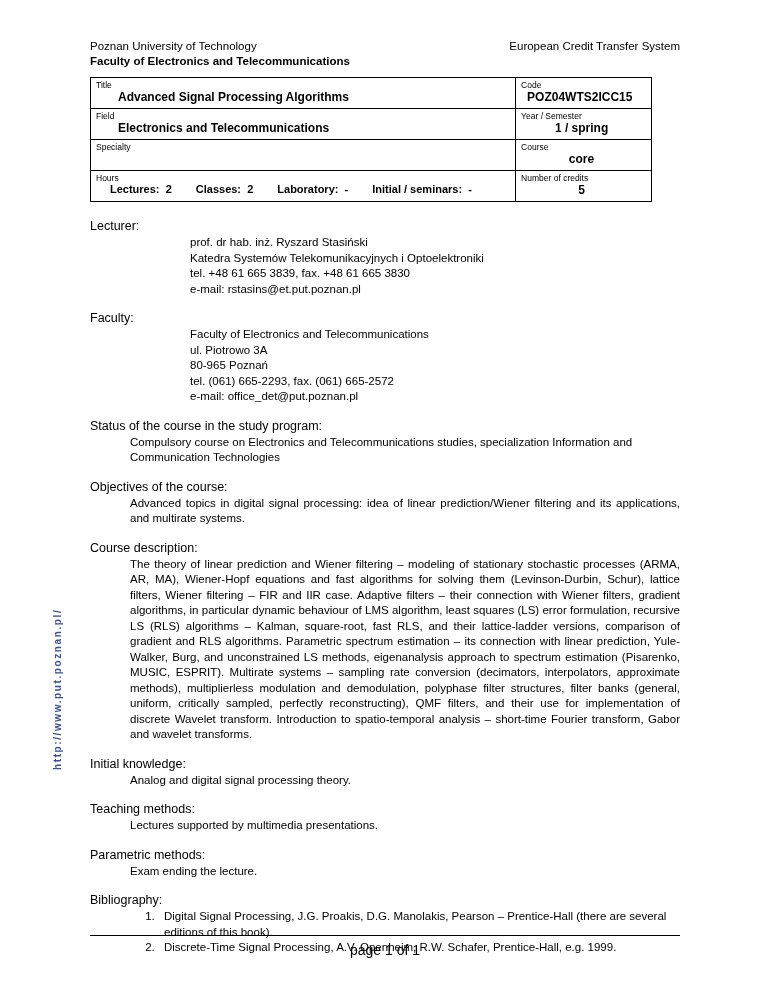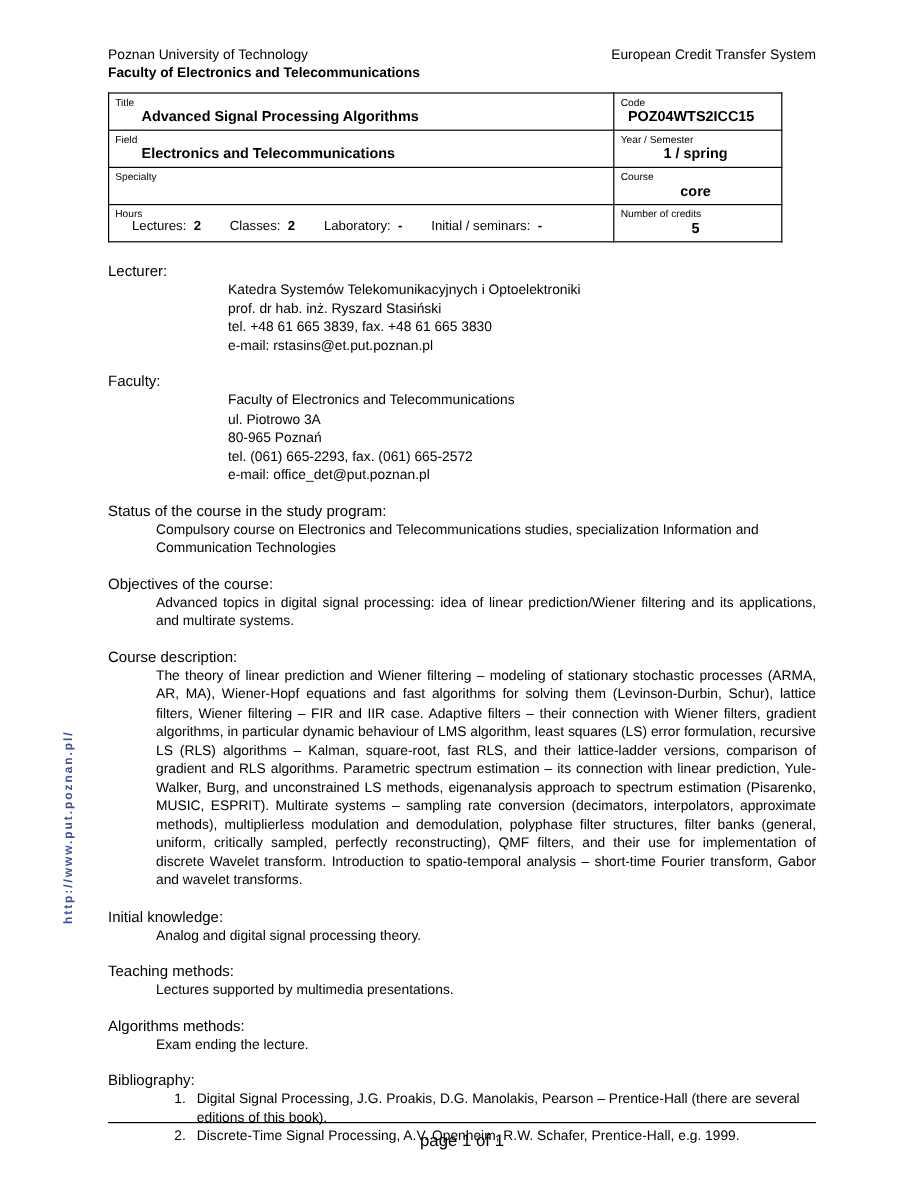--- a/index.html
+++ b/index.html
@@ -87,21 +87,21 @@
     text-align: center;
     padding-left: 0;
     padding-right: 4px;
   }
   .hours-line {
     font-size: 11px;
     padding-left: 14px;
     display: flex;
     gap: 0px;
   }
-  .hours-line span.lbl { font-weight: normal; }
+  .hours-line span.lbl { font-weight: bold; }
   .hours-line span.num { font-weight: bold; }
   .hitem { margin-right: 24px; white-space: nowrap; }
   
   h2.sec {
     font-size: 12.5px;
     font-weight: normal;
     margin: 14px 0 2px 0;
   }
   .indent1 {
     margin-left: 40px;
@@ -230,22 +230,22 @@
             <div class="cap">Number of credits</div>
             <div class="val right">5</div>
           </div>
         </td>
       </tr>
     </tbody>
       </table>
 
     <h2 class="sec">Lecturer:</h2>
     <div class="indent2">
+      <div>prof. dr hab. inż. Ryszard Stasiński</div>
       <div>Katedra Systemów Telekomunikacyjnych i Optoelektroniki</div>
-      <div>prof. dr hab. inż. Ryszard Stasiński</div>
       <div>tel. +48 61 665 3839, fax. +48 61 665 3830</div>
       <div>e-mail: rstasins@et.put.poznan.pl</div>
     </div>
 
     <h2 class="sec">Faculty:</h2>
     <div class="indent2">
       <div>Faculty of Electronics and Telecommunications</div>
       <div>ul. Piotrowo 3A</div>
       <div>80-965 Poznań</div>
       <div>tel. (061) 665-2293, fax. (061) 665-2572</div>
@@ -260,21 +260,21 @@
 
     <h2 class="sec">Course description:</h2>
     <div class="just">The theory of linear prediction and Wiener filtering – modeling of stationary stochastic processes (ARMA, AR, MA), Wiener-Hopf equations and fast algorithms for solving them (Levinson-Durbin, Schur), lattice filters, Wiener filtering – FIR and IIR case. Adaptive filters – their connection with Wiener filters, gradient algorithms, in particular dynamic behaviour of LMS algorithm, least squares (LS) error formulation, recursive LS (RLS) algorithms – Kalman, square-root, fast RLS, and their lattice-ladder versions, comparison of gradient and RLS algorithms. Parametric spectrum estimation – its connection with linear prediction, Yule-Walker, Burg, and unconstrained LS methods, eigenanalysis approach to spectrum estimation (Pisarenko, MUSIC, ESPRIT). Multirate systems – sampling rate conversion (decimators, interpolators, approximate methods), multiplierless modulation and demodulation, polyphase filter structures, filter banks (general, uniform, critically sampled, perfectly reconstructing), QMF filters, and their use for implementation of discrete Wavelet transform. Introduction to spatio-temporal analysis – short-time Fourier transform, Gabor and wavelet transforms.</div>
 
     <h2 class="sec">Initial knowledge:</h2>
     <div class="indent1">Analog and digital signal processing theory.</div>
 
     <h2 class="sec">Teaching methods:</h2>
     <div class="indent1">Lectures supported by multimedia presentations.</div>
 
-    <h2 class="sec">Algorithms methods:</h2>
+    <h2 class="sec">Parametric methods:</h2>
     <div class="indent1">Exam ending the lecture.</div>
 
     <h2 class="sec">Bibliography:</h2>
     <ol class="biblio">
       <li>Digital Signal Processing, J.G. Proakis, D.G. Manolakis, Pearson – Prentice-Hall (there are several editions of this book).</li>
       <li>Discrete-Time Signal Processing, A.V. Openheim, R.W. Schafer, Prentice-Hall, e.g. 1999.</li>
     </ol>
 
   </div>
 

